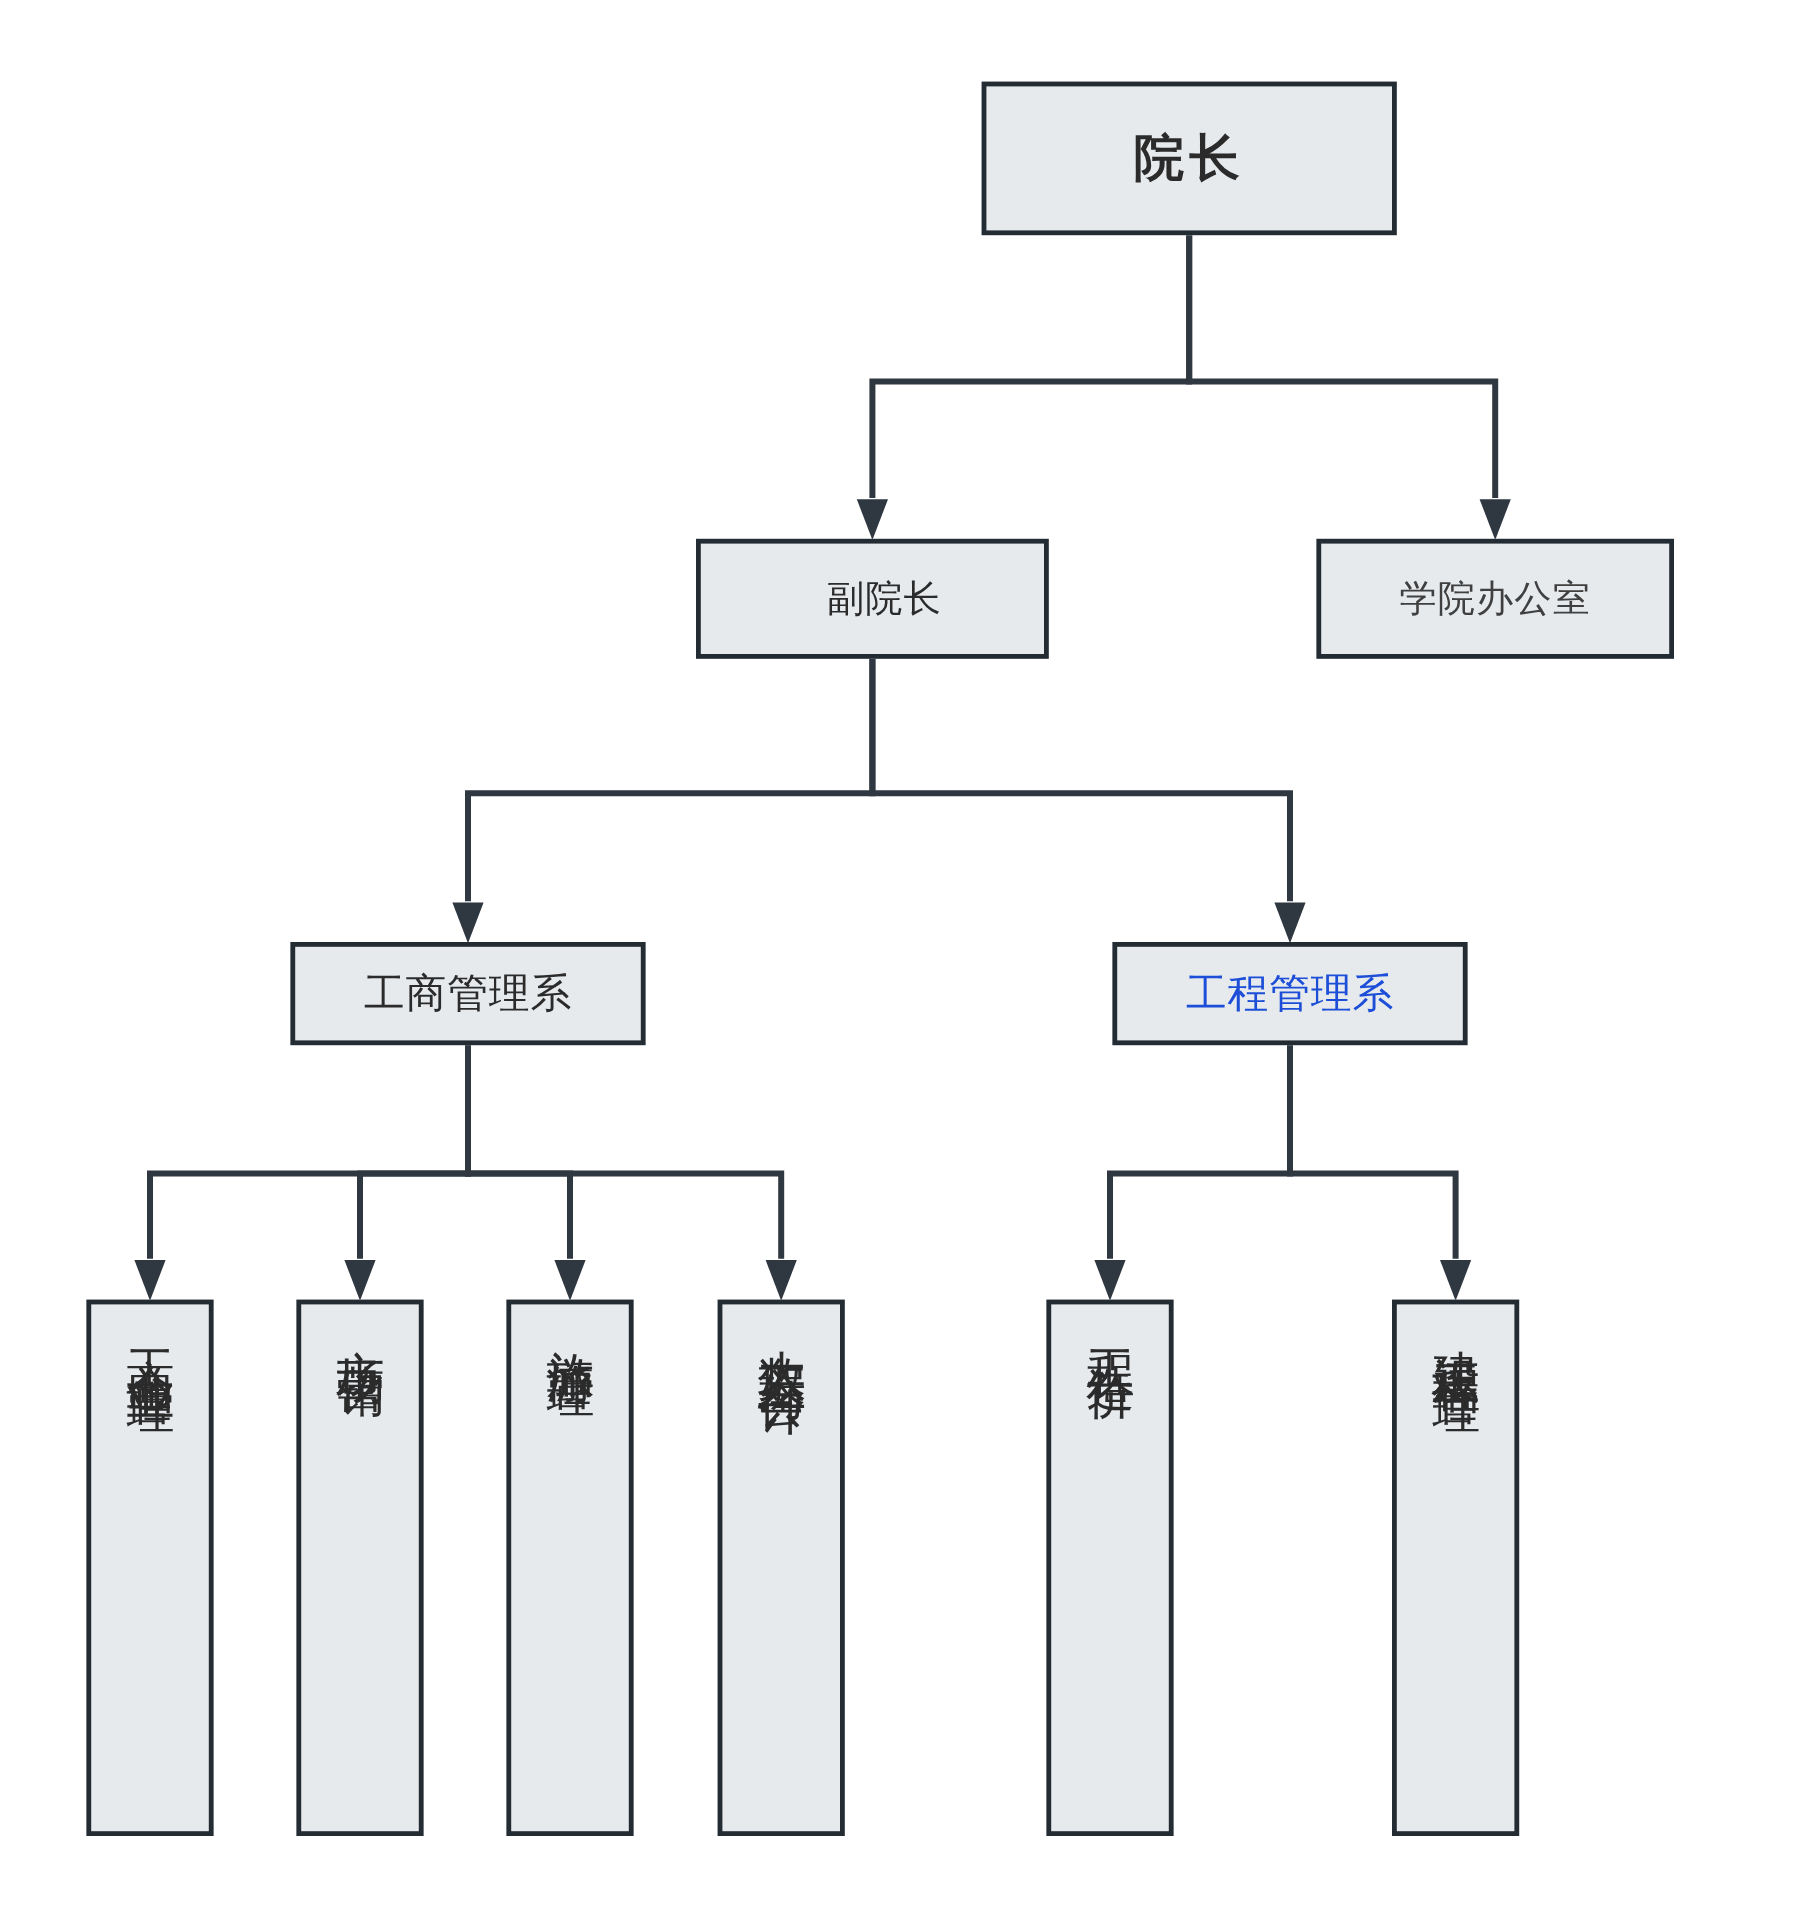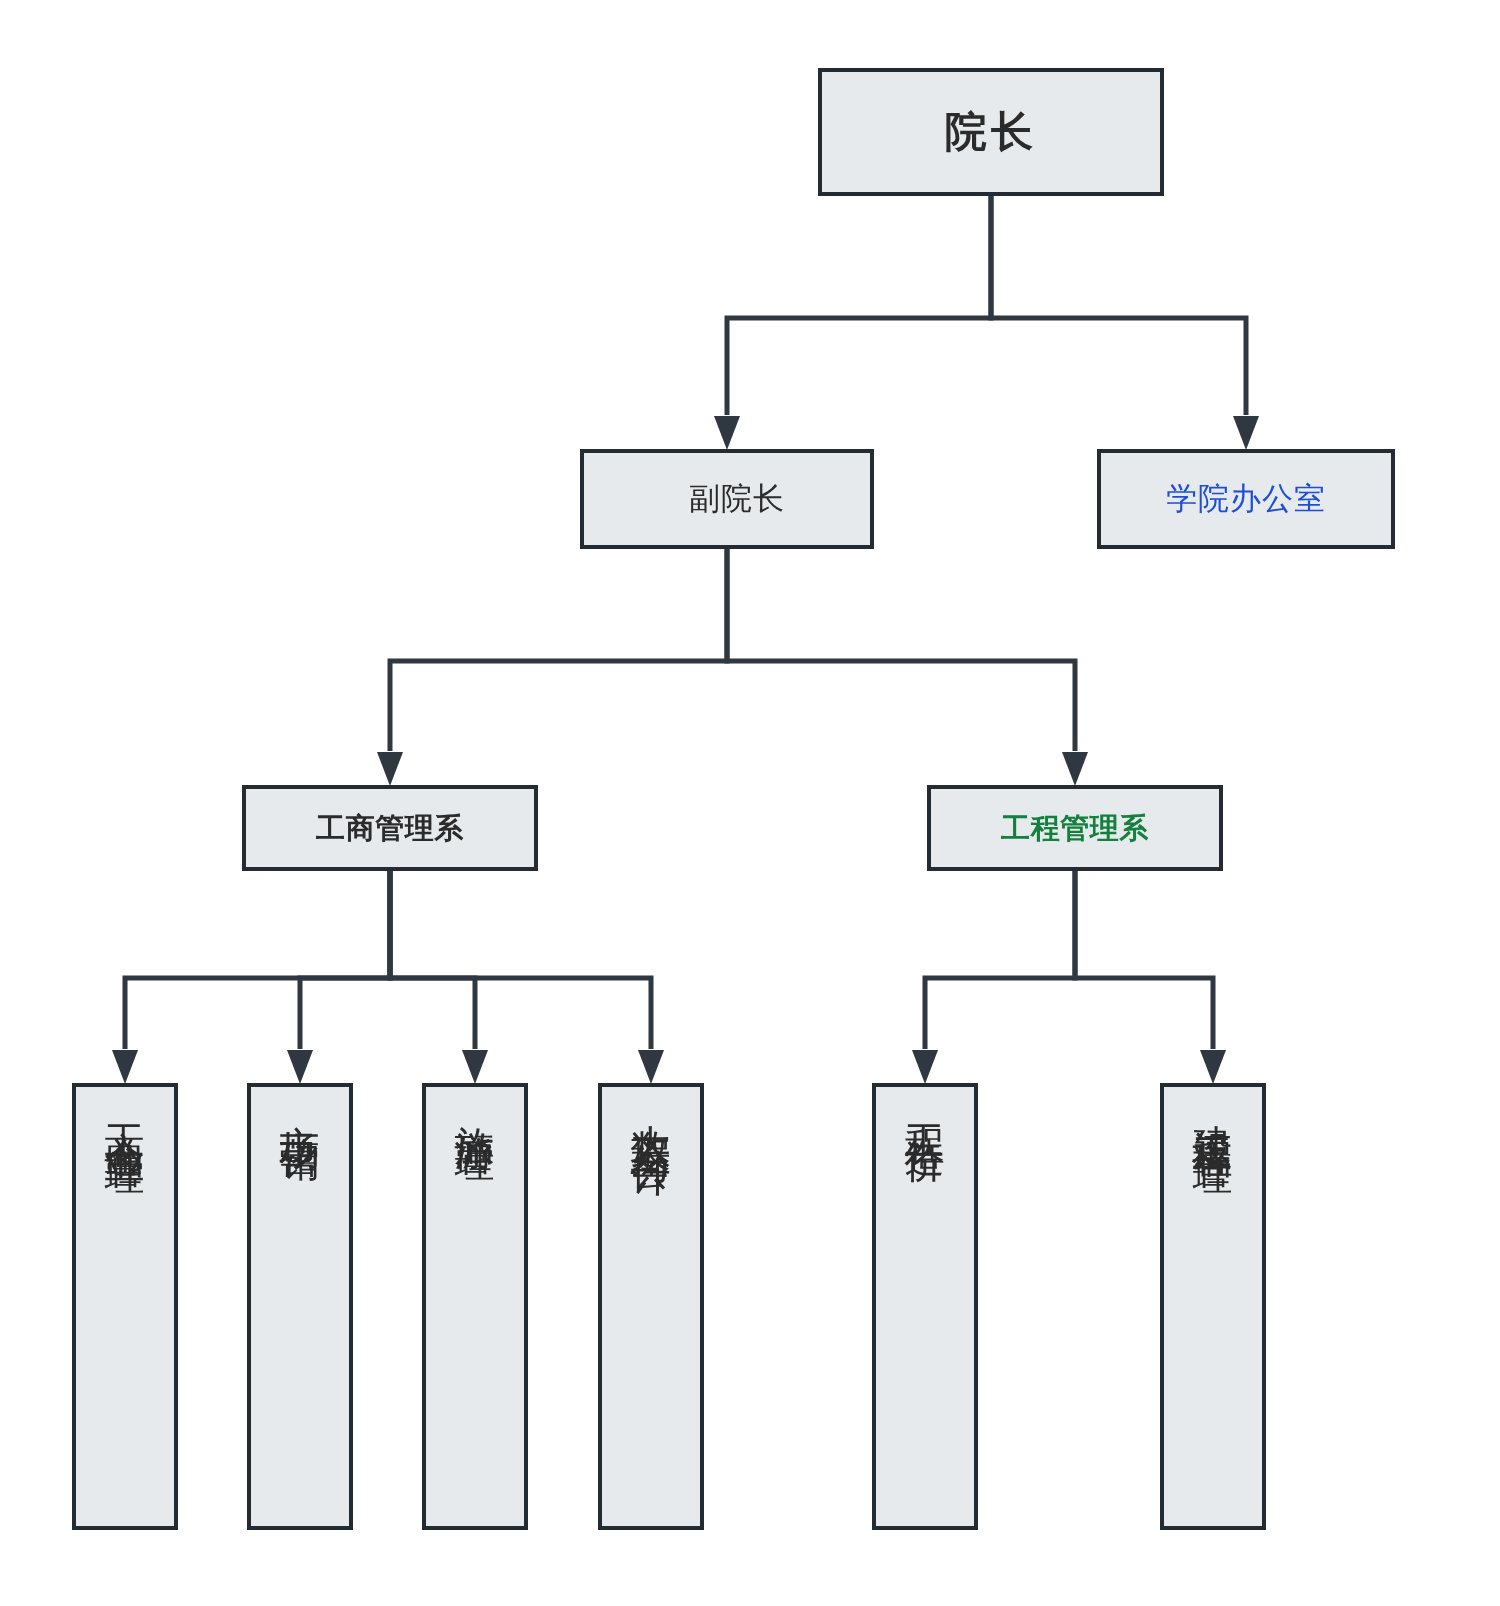--- a/index.html
+++ b/index.html
@@ -61,22 +61,22 @@
     font-size: 42px;
     font-weight: bold;
     letter-spacing: 0.10em;
   }
   .lvl-2 .node-label {
     font-size: 31px;
     font-weight: normal;
     letter-spacing: 0.03em;
   }
   .lvl-3 .node-label {
-    font-size: 29px;
-    font-weight: bold;
+    font-size: 34px;
+    font-weight: normal;
     letter-spacing: 0.02em;
   }
   .lvl-4 .node-label {
     font-size: 40px;
     font-weight: normal;
   }
 </style>
 </head>
 <body>
 
@@ -123,27 +123,27 @@
         <polygon points="1200,1050 1226,1050 1213,1084" fill="#2f3740"></polygon>
       </g>
     </svg>
   <div id="node-layer">
       <div class="node lvl-root horizontal" style="left: 818px; top: 68px; width: 346px; height: 128px; background: rgb(230, 234, 237); border-color: rgb(35, 43, 51); color: rgb(43, 43, 43);">
         <span class="node-label">院长</span>
       </div>
       <div class="node lvl-2 horizontal" style="left: 580px; top: 449px; width: 294px; height: 100px; background: rgb(230, 234, 237); border-color: rgb(35, 43, 51); color: rgb(43, 43, 43); padding-left: 20px;">
         <span class="node-label">副院长</span>
       </div>
-      <div class="node lvl-2 horizontal" style="left: 1097px; top: 449px; width: 298px; height: 100px; background: rgb(230, 234, 237); border-color: rgb(35, 43, 51); color: #1d4ed8;">
+      <div class="node lvl-2 horizontal" style="left: 1097px; top: 449px; width: 298px; height: 100px; background: rgb(230, 234, 237); border-color: rgb(35, 43, 51); color: #404040;">
         <span class="node-label">学院办公室</span>
       </div>
       <div class="node lvl-3 horizontal" style="left: 242px; top: 785px; width: 296px; height: 86px; background: rgb(230, 234, 237); border-color: rgb(35, 43, 51); color: rgb(43, 43, 43);">
         <span class="node-label">工商管理系</span>
       </div>
-      <div class="node lvl-3 horizontal" style="left: 927px; top: 785px; width: 296px; height: 86px; background: rgb(230, 234, 237); border-color: rgb(35, 43, 51); color: #15803d;">
+      <div class="node lvl-3 horizontal" style="left: 927px; top: 785px; width: 296px; height: 86px; background: rgb(230, 234, 237); border-color: rgb(35, 43, 51); color: #1d4ed8;">
         <span class="node-label">工程管理系</span>
       </div>
       <div class="node lvl-4 vertical" style="left: 72px; top: 1083px; width: 106px; height: 447px; background: rgb(230, 234, 237); border-color: rgb(35, 43, 51); color: rgb(43, 43, 43);">
         <span class="node-label">工商企业管理</span>
       </div>
       <div class="node lvl-4 vertical" style="left: 247px; top: 1083px; width: 106px; height: 447px; background: rgb(230, 234, 237); border-color: rgb(35, 43, 51); color: rgb(43, 43, 43);">
         <span class="node-label">市场营销</span>
       </div>
       <div class="node lvl-4 vertical" style="left: 422px; top: 1083px; width: 106px; height: 447px; background: rgb(230, 234, 237); border-color: rgb(35, 43, 51); color: rgb(43, 43, 43);">
         <span class="node-label">旅游管理</span>

